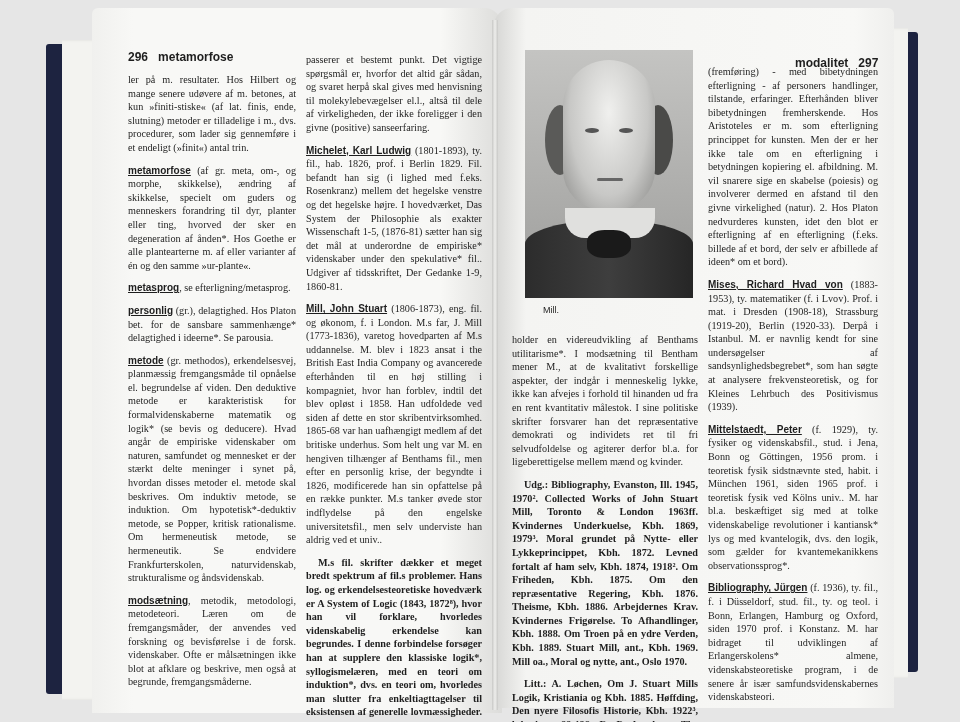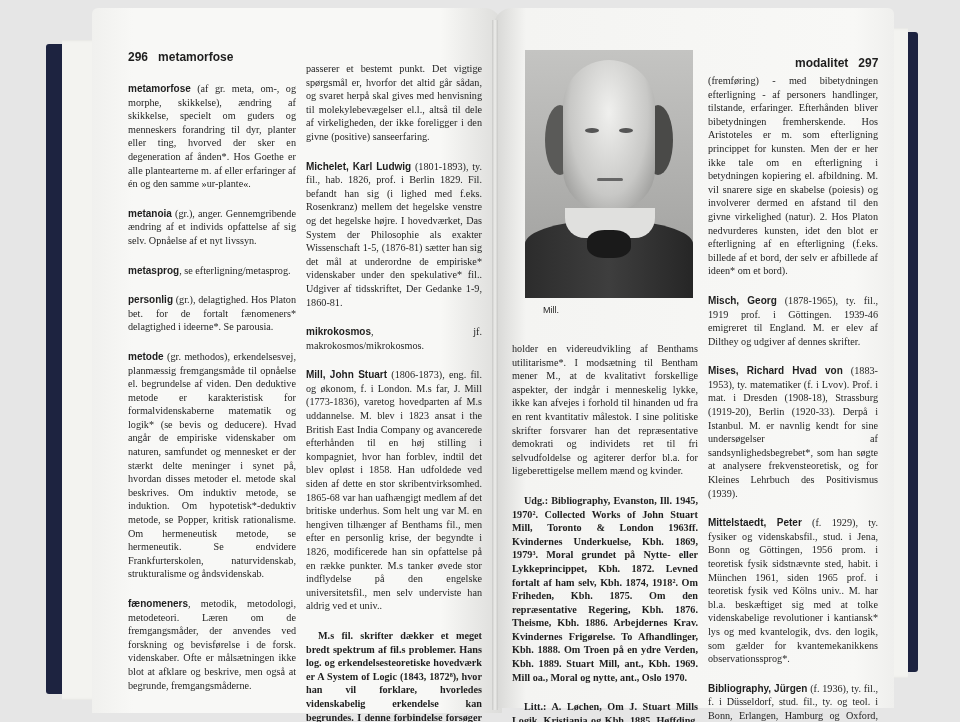--- a/index.html
+++ b/index.html
@@ -30,22 +30,22 @@
   .page.right {
     left:494px; top:8px; width:400px; height:700px;
     border-radius: 18px 6px 0 0;
     background: linear-gradient(to right, #d6d6d4 0%, #f4f4f2 8%, #f8f8f6 90%, #efefed 100%);
   }
   .gutter { position:absolute; left:492px; top:20px; width:6px; height:690px; background:linear-gradient(to right,#c8c8c6,#eeeeec,#c8c8c6); }
   .header { position:absolute; font-family:"Liberation Sans", sans-serif; font-weight:bold; font-size:12px; }
   .col {
     position:absolute; font-size:10.2px; line-height:13.6px; text-align:justify;
   }
-  .entry { margin:16px 0 9px 0; }
-  .hw { font-family:"Liberation Sans", sans-serif; font-weight:bold; font-size:10px; }
+  .entry { margin:7px 0 9px 0; }
+  .hw { font-family:"Liberation Sans", sans-serif; font-weight:bold; font-size:10px;text-decoration:underline; }
   .indent { text-indent:12px;font-weight:bold; }
   .portrait {
     position:absolute; left:525px; top:50px; width:168px; height:248px;
     background: radial-gradient(ellipse 45% 35% at 52% 42%, #d8d8d6 0%, #a9a9a7 55%, #6a6a6a 100%);
     overflow:hidden;
   }
   .portrait .bg { position:absolute; inset:0; background:linear-gradient(to bottom,#c4c4c2,#9d9d9b); }
   .portrait .head { position:absolute; left:38px; top:10px; width:92px; height:150px; border-radius:46px 46px 40px 40px; background:radial-gradient(ellipse at 50% 35%, #f0f0ee 0%, #c8c8c6 60%, #8a8a88 100%); }
   .portrait .hair-l { position:absolute; left:20px; top:55px; width:30px; height:70px; border-radius:50%; background:#5a5a58; }
   .portrait .hair-r { position:absolute; left:118px; top:55px; width:30px; height:70px; border-radius:50%; background:#4a4a48; }
@@ -68,32 +68,31 @@
 <div class="page left"></div>
 <div class="page right"></div>
 <div class="gutter"></div>
 
 <div class="header" style="left:128px; top:50px;">
   <span>296</span>&nbsp;&nbsp;
   <span>metamorfose</span>
 </div>
 
 <div class="col" id="lc1" style="left:128px; top:66px; width:168px;">
-    <p class="entry"><span class="hw">metamorfose</span><span> (af gr. meta, om-, og morphe, skikkelse), ændring af skikkelse, specielt om guders og menneskers forandring til dyr, planter eller ting, hvorved der sker en degeneration af ånden*. Hos Goethe er alle plantearterne m. af eller erfaringer af én og den samme »ur-plante«.</span></p>
-    <p class="entry"><span class="hw">metanoia</span><span> (gr.), anger. Gennemgribende ændring af et individs opfattelse af sig selv. Opnåelse af et nyt livssyn.</span></p>
+    <p class="entry"><span>ler på m. resultater. Hos Hilbert og mange senere udøvere af m. betones, at kun »finiti-stiske« (af lat. finis, ende, slutning) metoder er tilladelige i m., dvs. procedurer, som lader sig gennemføre i et endeligt (»finit«) antal trin.</span></p>
+    <p class="entry"><span class="hw">metamorfose</span><span> (af gr. meta, om-, og morphe, skikkelse), ændring af skikkelse, specielt om guders og menneskers forandring til dyr, planter eller ting, hvorved der sker en degeneration af ånden*. Hos Goethe er alle plantearterne m. af eller varianter af én og den samme »ur-plante«.</span></p>
     <p class="entry"><span class="hw">metasprog</span><span>, se efterligning/metasprog.</span></p>
-    <p class="entry"><span class="hw">personlig</span><span> (gr.), delagtighed. Hos Platon bet. for de fortalt fænomeners* delagtighed i ideerne*. Se parousia.</span></p>
+    <p class="entry"><span class="hw">personlig</span><span> (gr.), delagtighed. Hos Platon bet. for de sansbare sammenhænge* delagtighed i ideerne*. Se parousia.</span></p>
     <p class="entry"><span class="hw">metode</span><span> (gr. methodos), erkendelsesvej, planmæssig fremgangsmåde til opnåelse el. begrundelse af viden. Den deduktive metode er karakteristisk for formalvidenskaberne matematik og logik* (se bevis og deducere). Hvad angår de empiriske videnskaber om naturen, samfundet og mennesket er der stærkt delte meninger i synet på, hvordan disses metoder el. metode skal beskrives. Om induktiv metode, se induktion. Om hypotetisk*-deduktiv metode, se Popper, kritisk rationalisme. Om hermeneutisk metode, se hermeneutik. Se endvidere Frankfurterskolen, naturvidenskab, strukturalisme og åndsvidenskab.</span></p>
-    <p class="entry"><span class="hw">fænomeners</span><span>, metodik, metodologi, metodeteori. Læren om de fremgangsmåder, der anvendes ved forskning og bevisførelse i de forsk. videnskaber. Ofte er målsætningen ikke blot at afklare og beskrive, men også at begrunde, fremgangsmåderne.</span></p>
+    <p class="entry"><span class="hw">modsætning</span><span>, metodik, metodologi, metodeteori. Læren om de fremgangsmåder, der anvendes ved forskning og bevisførelse i de forsk. videnskaber. Ofte er målsætningen ikke blot at afklare og beskrive, men også at begrunde, fremgangsmåderne.</span></p>
   </div>
 
 <div class="col" id="lc2" style="left:306px; top:46px; width:176px;">
     <p class="entry"><span>passerer et bestemt punkt. Det vigtige spørgsmål er, hvorfor det altid går sådan, og svaret herpå skal gives med henvisning til molekylebevægelser el.l., altså til dele af virkeligheden, der ikke foreligger i den givne (positive) sanseerfaring.</span></p>
     <p class="entry"><span class="hw">Michelet, Karl Ludwig</span><span> (1801-1893), ty. fil., hab. 1826, prof. i Berlin 1829. Fil. befandt han sig (i lighed med f.eks. Rosenkranz) mellem det hegelske venstre og det hegelske højre. I hovedværket, Das System der Philosophie als exakter Wissenschaft 1-5, (1876-81) sætter han sig det mål at underordne de empiriske* videnskaber under den spekulative* fil.. Udgiver af tidsskriftet, Der Gedanke 1-9, 1860-81.</span></p>
-    <p class="entry"><span class="hw">mikrokosmos</span><span>, jf. makrokosmos/mikrokosmos.</span></p>
     <p class="entry"><span class="hw">Mill, John Stuart</span><span> (1806-1873), eng. fil. og økonom, f. i London. M.s far, J. Mill (1773-1836), varetog hovedparten af M.s uddannelse. M. blev i 1823 ansat i the British East India Company og avancerede efterhånden til en høj stilling i kompagniet, hvor han forblev, indtil det blev opløst i 1858. Han udfoldede ved siden af dette en stor skribentvirksomhed. 1865-68 var han uafhængigt medlem af det britiske underhus. Som helt ung var M. en hengiven tilhænger af Benthams fil., men efter en personlig krise, der begyndte i 1826, modificerede han sin opfattelse på en række punkter. M.s tanker øvede stor indflydelse på den engelske universitetsfil., men selv underviste han aldrig ved et univ..</span></p>
     <p class="entry indent"><span>M.s fil. skrifter dækker et meget bredt spektrum af fil.s problemer. Hans log. og erkendelsesteoretiske hovedværk er A System of Logic (1843, 1872⁸), hvor han vil forklare, hvorledes videnskabelig erkendelse kan begrundes. I denne forbindelse forsøger han at supplere den klassiske logik*, syllogismelæren, med en teori om induktion*, dvs. en teori om, hvorledes man slutter fra enkeltiagttagelser til eksistensen af generelle lovmæssigheder. Dette udmønter sig bl.a. i Mills metoder. Værket indeholder også en indflydelsesrig redegørelse for historie- og samfundsvidenskabernes grundlag. Disse videnskaber er henvist til de samme metoder som naturvidenskaberne, men kan pga. emnets karakter ikke opnå samme sikkerhed og præcision. M.s teorier synes ofte at forudsætte en realistisk* opfattelse af videnskaberne; men i andre sammenhænge tilslutter han sig en radikal empirisme*, jf. hvilken den fysiske virkelighed blot er »en permanent mulighed for sanseerfaring«. Det etiske hovedværk er Utilitarianism (1861), der inde-</span></p>
   </div>
 
 <div class="portrait">
   <div class="bg"></div>
   <div class="hair-l"></div>
   <div class="hair-r"></div>
   <div class="head"></div>
   <div class="eye-l"></div>
@@ -111,17 +110,16 @@
 </div>
 
 <div class="col" id="rc1" style="left:512px; top:326px; width:186px;">
     <p class="entry"><span>holder en videreudvikling af Benthams utilitarisme*. I modsætning til Bentham mener M., at de kvalitativt forskellige aspekter, der indgår i menneskelig lykke, ikke kan afvejes i forhold til hinanden ud fra en rent kvantitativ målestok. I sine politiske skrifter forsvarer han det repræsentative demokrati og individets ret til fri selvudfoldelse og agiterer derfor bl.a. for ligeberettigelse mellem mænd og kvinder.</span></p>
     <p class="entry indent"><span>Udg.: Bibliography, Evanston, Ill. 1945, 1970². Collected Works of John Stuart Mill, Toronto &amp; London 1963ff. Kvindernes Underkuelse, Kbh. 1869, 1979³. Moral grundet på Nytte- eller Lykkeprincippet, Kbh. 1872. Levned fortalt af ham selv, Kbh. 1874, 1918². Om Friheden, Kbh. 1875. Om den repræsentative Regering, Kbh. 1876. Theisme, Kbh. 1886. Arbejdernes Krav. Kvindernes Frigørelse. To Afhandlinger, Kbh. 1888. Om Troen på en ydre Verden, Kbh. 1889. Stuart Mill, ant., Kbh. 1969. Mill oa., Moral og nytte, ant., Oslo 1970.</span></p>
     <p class="entry indent"><span>Litt.: A. Løchen, Om J. Stuart Mills Logik, Kristiania og Kbh. 1885. Høffding, Den nyere Filosofis Historie, Kbh. 1922³, bd. 4, s. 99-139. R. P. Anschutz, The Philosophy of J. S. Mill, Oxford 1953. M. Blegvad, »Nye fortolkninger af Stuart Mills moralfilosofi«, i Blegvad oa., Store tænkere i nyt lys, Kbh. 1962, s. 52-105. M. Blegvad, »Indledning«, i Stuart Mill, Kbh. 1969.</span></p>
   </div>
 
 <div class="col" id="rc2" style="left:708px; top:58px; width:170px;">
     <p class="entry"><span>(fremføring) - med bibetydningen efterligning - af personers handlinger, tilstande, erfaringer. Efterhånden bliver bibetydningen fremherskende. Hos Aristoteles er m. som efterligning princippet for kunsten. Men der er her ikke tale om en efterligning i betydningen kopiering el. afbildning. M. vil snarere sige en skabelse (poiesis) og involverer dermed en afstand til den givne virkelighed (natur). 2. Hos Platon nedvurderes kunsten, idet den blot er efterligning af en efterligning (f.eks. billede af et bord, der selv er afbillede af ideen* om et bord).</span></p>
-    <p class="entry"><span class="hw">Misch, Georg</span><span> (1878-1965), ty. fil., 1919 prof. i Göttingen. 1939-46 emigreret til England. M. er elev af Dilthey og udgiver af dennes skrifter.</span></p>
     <p class="entry"><span class="hw">Mises, Richard Hvad von</span><span> (1883-1953), ty. matematiker (f. i Lvov). Prof. i mat. i Dresden (1908-18), Strassburg (1919-20), Berlin (1920-33). Derpå i Istanbul. M. er navnlig kendt for sine undersøgelser af sandsynlighedsbegrebet*, som han søgte at analysere frekvensteoretisk, og for Kleines Lehrbuch des Positivismus (1939).</span></p>
     <p class="entry"><span class="hw">Mittelstaedt, Peter</span><span> (f. 1929), ty. fysiker og videnskabsfil., stud. i Jena, Bonn og Göttingen, 1956 prom. i teoretisk fysik sidstnævnte sted, habit. i München 1961, siden 1965 prof. i teoretisk fysik ved Kölns univ.. M. har bl.a. beskæftiget sig med at tolke videnskabelige revolutioner i kantiansk* lys og med kvantelogik, dvs. den logik, som gælder for kvantemekanikkens observationssprog*.</span></p>
     <p class="entry"><span class="hw">Bibliography, Jürgen</span><span> (f. 1936), ty. fil., f. i Düsseldorf, stud. fil., ty. og teol. i Bonn, Erlangen, Hamburg og Oxford, siden 1970 prof. i Konstanz. M. har bidraget til udviklingen af Erlangerskolens* almene, videnskabsteoretiske program, i de senere år især samfundsvidenskabernes videnskabsteori.</span></p>
   </div>
 
 </body></html>

